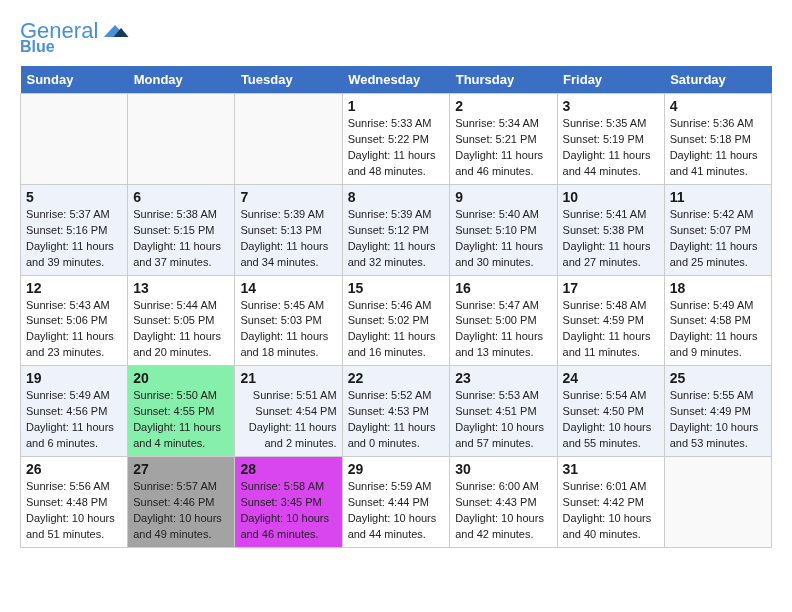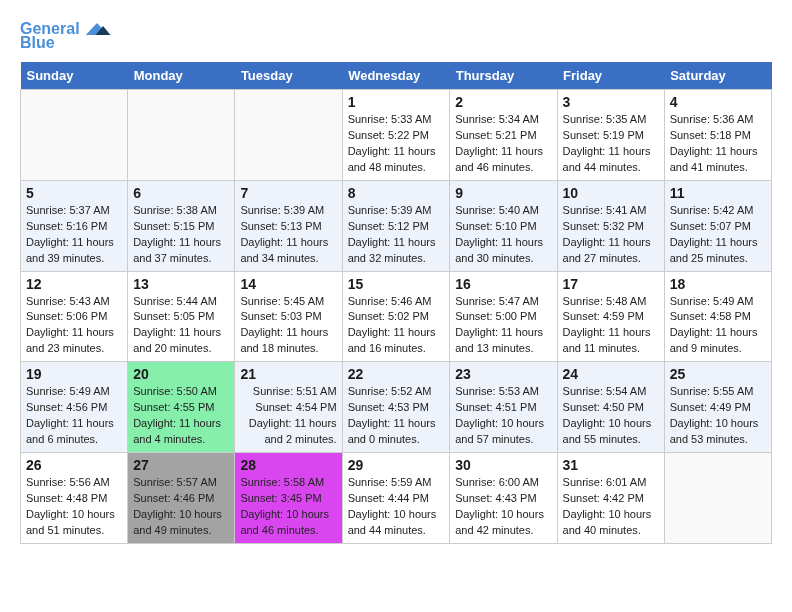--- a/index.html
+++ b/index.html
@@ -15,22 +15,22 @@
       justify-content: space-between;
       align-items: flex-start;
       margin-bottom: 10px;
     }
     .logo {
       display: flex;
       flex-direction: column;
       align-items: flex-start;
     }
     .logo-text {
-      font-size: 16px;
-      font-weight: bold;
+      font-size: 22px;
+      font-weight: normal;
       color: #1a3a5c;
       line-height: 1;
     }
     .logo-text span {
       color: #4a90d9;
     }
     .logo-icon {
       width: 30px;
       height: 18px;
       margin-left: 48px;
@@ -192,21 +192,21 @@
         <td style="background-color: rgb(238, 242, 250);">
           <div class="cell-day">9</div>
           <div class="cell-info" style="white-space: pre-line;">Sunrise: 5:40 AM
 Sunset: 5:10 PM
 Daylight: 11 hours
 and 30 minutes.</div>
         </td>
         <td style="background-color: rgb(238, 242, 250);">
           <div class="cell-day">10</div>
           <div class="cell-info" style="white-space: pre-line;">Sunrise: 5:41 AM
-Sunset: 5:32 PM
+Sunset: 5:38 PM
 Daylight: 11 hours
 and 27 minutes.</div>
         </td>
         <td style="background-color: rgb(238, 242, 250);">
           <div class="cell-day">11</div>
           <div class="cell-info" style="white-space: pre-line;">Sunrise: 5:42 AM
 Sunset: 5:07 PM
 Daylight: 11 hours
 and 25 minutes.</div>
         </td>

